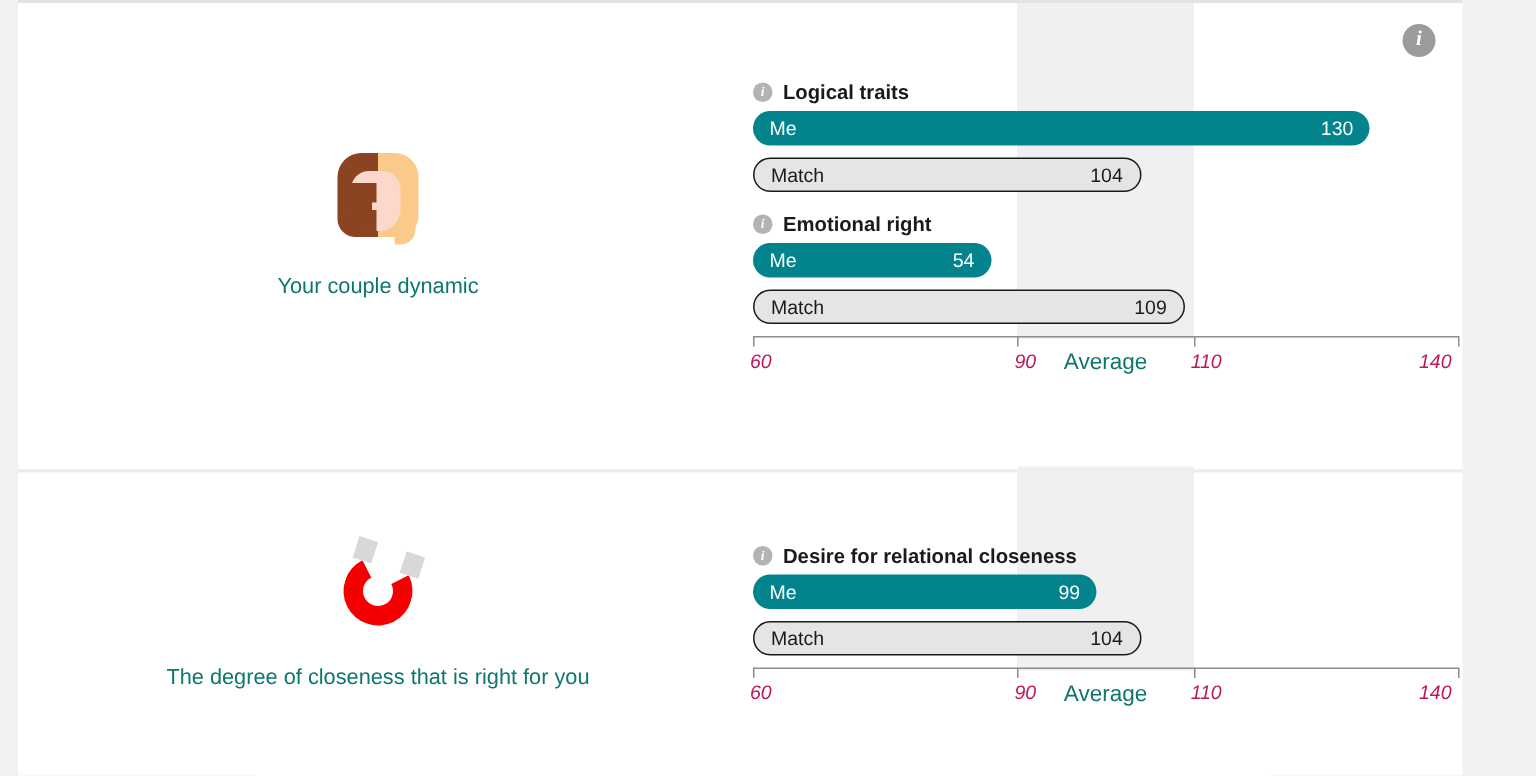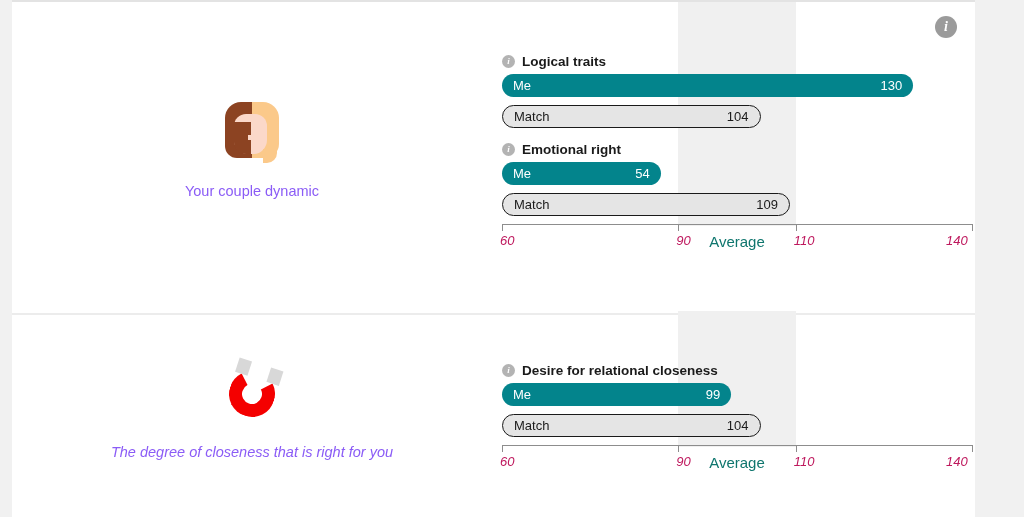--- a/index.html
+++ b/index.html
@@ -48,21 +48,21 @@
     cursor: pointer;
   }
 
   
   .left-col {
     position: absolute;
     left: 0; width: 480px;
     text-align: center;
   }
   .left-caption {
-    color: #8b5cf6;
+    color: #0f766e;
     font-size: 14.5px;
     line-height: 18px;
     margin-top: 10px;
   }
   .icon-art { height: 70px; position: relative; }
 
   
   .couple {
     position: relative;
     width: 62px; height: 68px;
@@ -319,21 +319,21 @@
           <div class="tick-label" style="left: 454px;">140</div>
           <div class="avg-label" style="left: 245px;">Average</div>
         </div>
     </div>
   </div>
 
   <div class="section-divider"></div>
 
   <div class="card" id="card-2">
 
-    <div class="left-col" id="left-2" style="top:48px;font-style:italic;">
+    <div class="left-col" id="left-2" style="top:48px;">
       <div class="icon-art">
         <div class="magnet">
           <div class="u"></div>
           <div class="tip-l"></div>
           <div class="tip-r"></div>
         </div>
       </div>
       <div class="left-caption">The degree of closeness that is right for you</div>
     </div>
 

